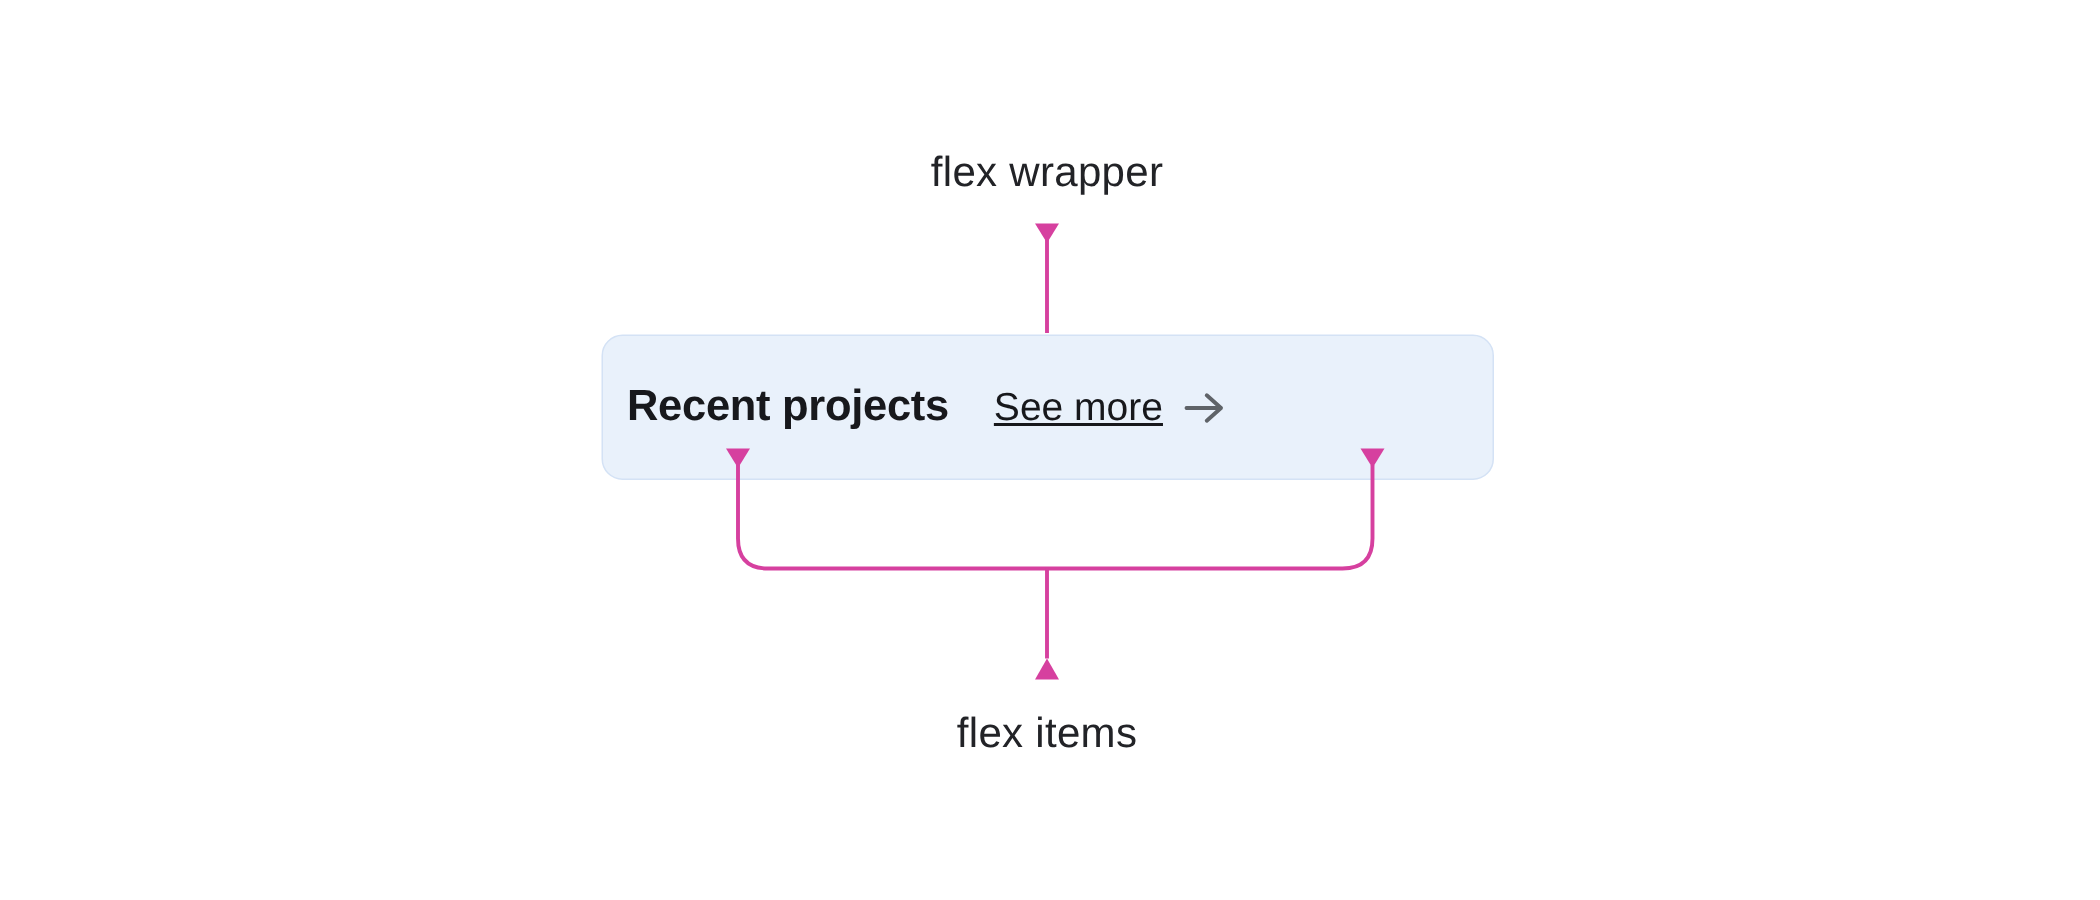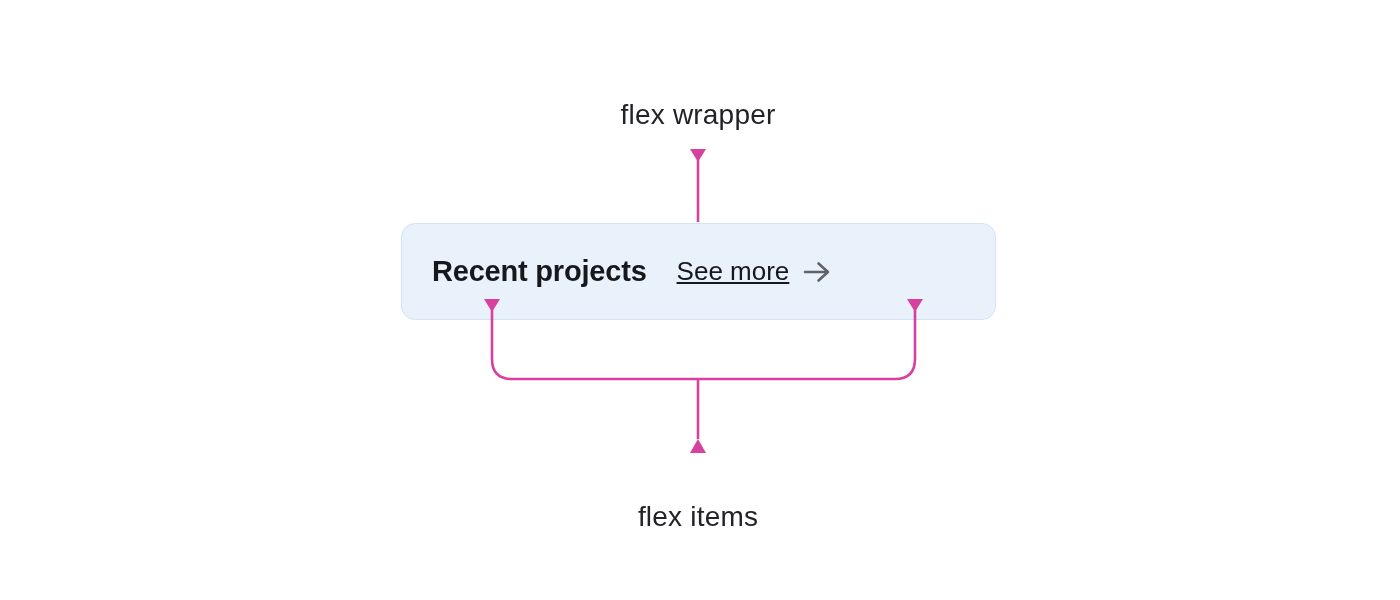--- a/index.html
+++ b/index.html
@@ -19,35 +19,35 @@
     position: absolute;
     left: 698px;
     transform: translateX(-50%);
     font-size: 28px;
     line-height: 34px;
     color: var(--label-text, #222327);
     white-space: nowrap;
     letter-spacing: 0.2px;
   }
   .label.top { top: 98px; }
-  .label.bottom { top: 500px; }
+  .label.bottom { top: 472px; }
 
   .card {
     position: absolute;
     left: 401px;
     top: 223px;
     width: 595px;
     height: 97px;
     box-sizing: border-box;
     background: var(--card-background, #e9f1fb);
     border: 1px solid var(--card-border, #d4e2f5);
     border-radius: 14px;
     display: flex;
     align-items: center;
-    padding: 0 30px;
+    padding: 0 16px;
     gap: 30px;
     z-index: 1;
   }
   .card-title {
     font-size: 29px;
     font-weight: 700;
     color: var(--title-text, #17181c);
     letter-spacing: -0.2px;
     white-space: nowrap;
   }

